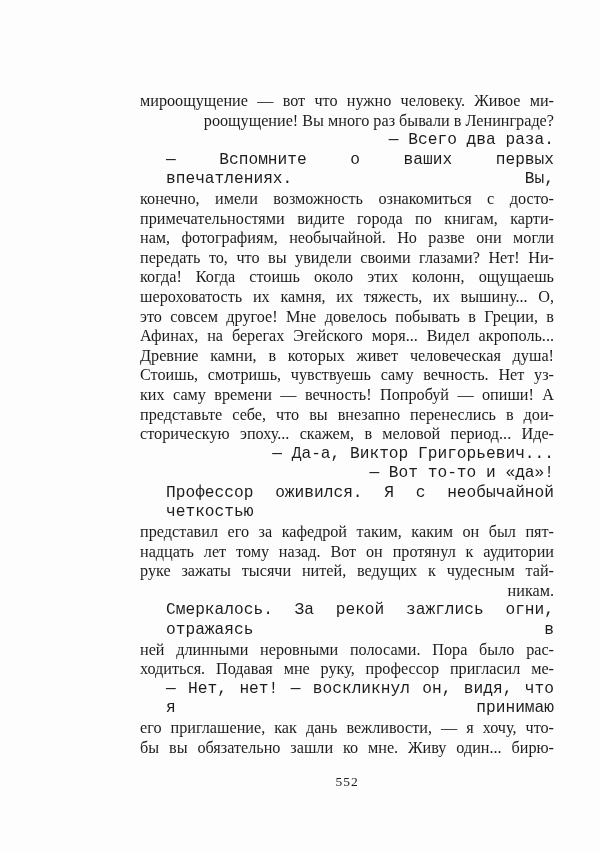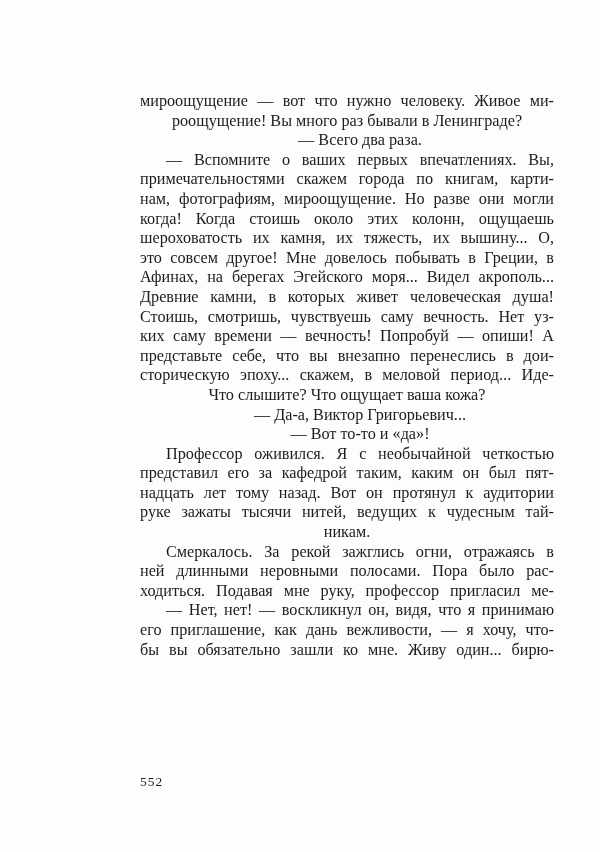--- a/index.html
+++ b/index.html
@@ -27,68 +27,70 @@
     width: 414px;
     font-size: 16.2px;
     line-height: 19.6px;
     text-rendering: optimizeLegibility;
   }
   .paragraph {
     margin: 0;
     padding: 0;
   }
   .line {
-    text-align: center;
+    text-align: right;
     white-space: normal;
   }
   .line.j {
     text-align: justify;
     text-align-last: justify;
     text-justify: inter-word;
   }
   .line.ind {
     padding-left: 26px;
+    font-family: Liberation Mono, monospace;
   }
   .page-number {
     position: absolute;
     left: 140px;
     top: 766px;
     width: 414px;
-    text-align: left;
+    text-align: center;
     font-size: 13.5px;
     letter-spacing: 1px;
     color: var(--fg, #1b1b1b);
   }
 </style>
 </head>
 <body>
 
 <div class="book-page">
   <div class="text-block">
       <div class="paragraph">
         <div class="line j">мироощущение — вот что нужно человеку. Живое ми-</div>
         <div class="line">роощущение! Вы много раз бывали в Ленинграде?</div>
       </div>
       <div class="paragraph">
         <div class="line ind">— Всего два раза.</div>
       </div>
       <div class="paragraph">
         <div class="line j ind">— Вспомните о ваших первых впечатлениях. Вы,</div>
-        <div class="line j">примечательностями скажем города по книгам, карти-</div>
-        <div class="line j">нам, фотографиям, мироощущение. Но разве они могли</div>
+        <div class="line j">конечно, имели возможность ознакомиться с досто-</div>
+        <div class="line j">примечательностями видите города по книгам, карти-</div>
+        <div class="line j">нам, фотографиям, необычайной. Но разве они могли</div>
+        <div class="line j">передать то, что вы увидели своими глазами? Нет! Ни-</div>
         <div class="line j">когда! Когда стоишь около этих колонн, ощущаешь</div>
         <div class="line j">шероховатость их камня, их тяжесть, их вышину... О,</div>
         <div class="line j">это совсем другое! Мне довелось побывать в Греции, в</div>
         <div class="line j">Афинах, на берегах Эгейского моря... Видел акрополь...</div>
         <div class="line j">Древние камни, в которых живет человеческая душа!</div>
         <div class="line j">Стоишь, смотришь, чувствуешь саму вечность. Нет уз-</div>
         <div class="line j">ких саму времени — вечность! Попробуй — опиши! А</div>
         <div class="line j">представьте себе, что вы внезапно перенеслись в дои-</div>
         <div class="line j">сторическую эпоху... скажем, в меловой период... Иде-</div>
-        <div class="line">Что слышите? Что ощущает ваша кожа?</div>
       </div>
       <div class="paragraph">
         <div class="line ind">— Да-а, Виктор Григорьевич...</div>
       </div>
       <div class="paragraph">
         <div class="line ind">— Вот то-то и «да»!</div>
       </div>
       <div class="paragraph">
         <div class="line j ind">Профессор оживился. Я с необычайной четкостью</div>
         <div class="line j">представил его за кафедрой таким, каким он был пят-</div>

